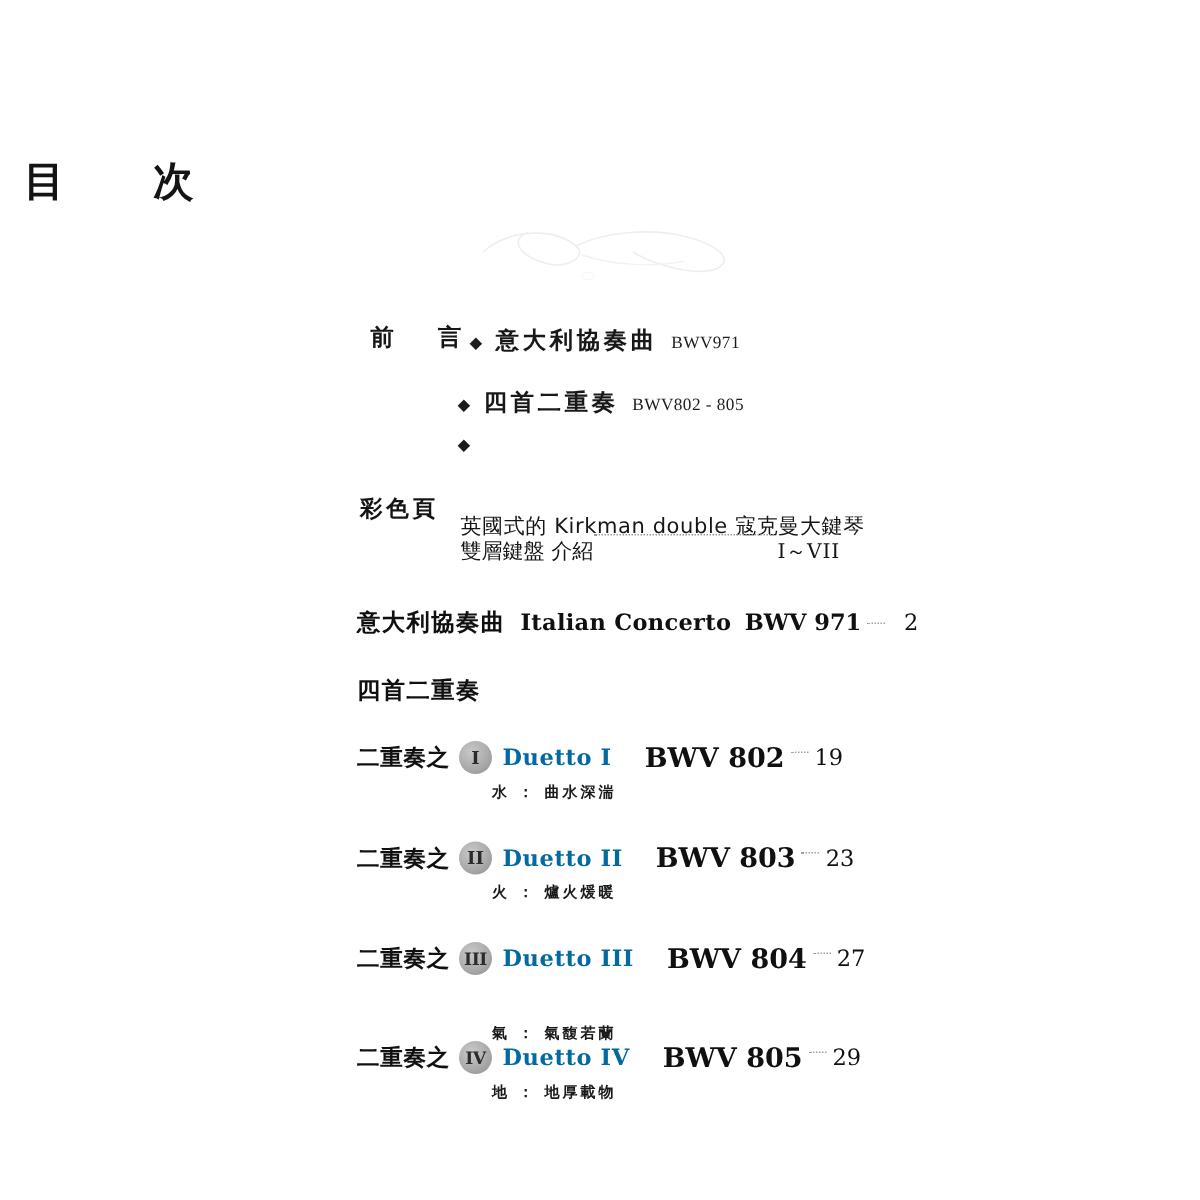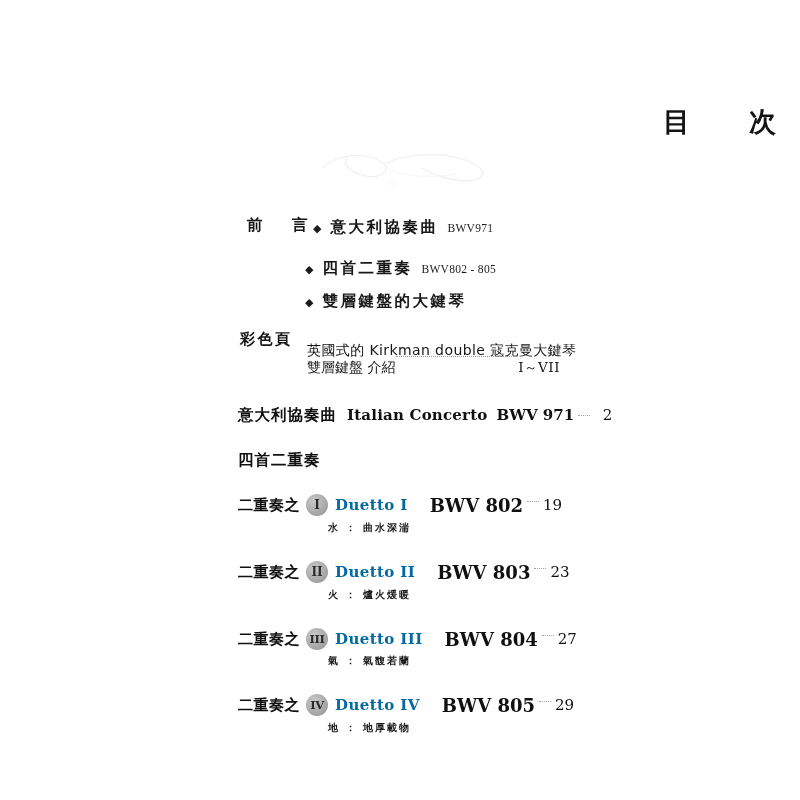--- a/index.html
+++ b/index.html
@@ -21,21 +21,21 @@
     width: 800px;
     height: 800px;
   }
 
   
   .title-block {
     position: absolute;
     left: 0;
     top: 108px;
     width: 792px;
-    text-align: right;
+    text-align: left;
   }
   .doc-title {
     font-family: "DejaVu Sans", sans-serif;
     font-size: 27px;
     font-weight: 700;
     letter-spacing: 16px;
     color: #141414;
     text-indent: 16px;
     line-height: 1;
   }
@@ -279,21 +279,20 @@
   </div>
 
   <div class="bullet-row" style="left:305px; top:258px;">
     <span class="diamond">◆</span>
     <span class="brush-cjk">四首二重奏</span>
     <span class="bwv-small">BWV802 - 805</span>
   </div>
 
   <div class="bullet-row" style="left:305px; top:291px;">
     <span class="diamond">◆</span>
-    <span class="brush-cjk">雙層鍵盤的大鍵琴</span>
   </div>
 
   <div class="color-label">彩色頁</div>
   <div class="color-line1">英國式的 Kirkman double 寇克曼大鍵琴</div>
   <div class="color-line2">
     <span>雙層鍵盤 介紹</span>
     <span class="lead"></span>
     <span class="roman-range">I～VII</span>
   </div>
 
@@ -328,21 +327,21 @@
   <div class="duetto-sub" style="top:588px;">火 ： 爐火煖暖</div>
 
   <div class="duetto-row" style="top:628px;">
     <span class="duetto-prefix">二重奏之</span>
     <span class="badge wide">III</span>
     <span class="duetto-name">Duetto  III</span>
     <span class="duetto-bwv">BWV 804</span>
     <span class="leader"></span>
     <span class="page-num">27</span>
   </div>
-  <div class="duetto-sub" style="top:654px;">氣 ： 氣馥若蘭</div>
+  <div class="duetto-sub" style="top:682px;">氣 ： 氣馥若蘭</div>
 
   <div class="duetto-row" style="top:694px;">
     <span class="duetto-prefix">二重奏之</span>
     <span class="badge wide">IV</span>
     <span class="duetto-name">Duetto  IV</span>
     <span class="duetto-bwv">BWV 805</span>
     <span class="leader"></span>
     <span class="page-num">29</span>
   </div>
   <div class="duetto-sub" style="top:721px;">地 ： 地厚載物</div>

